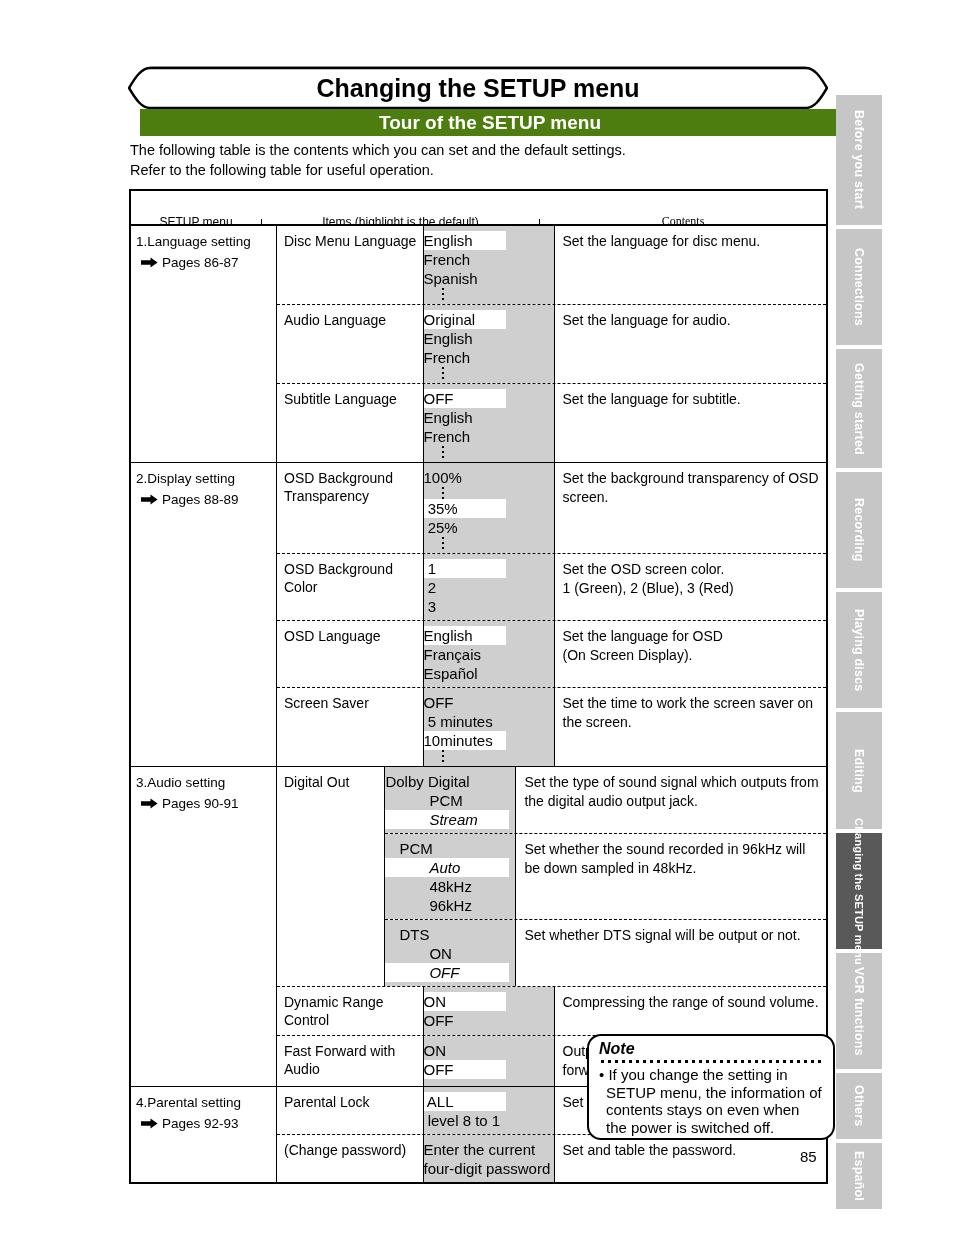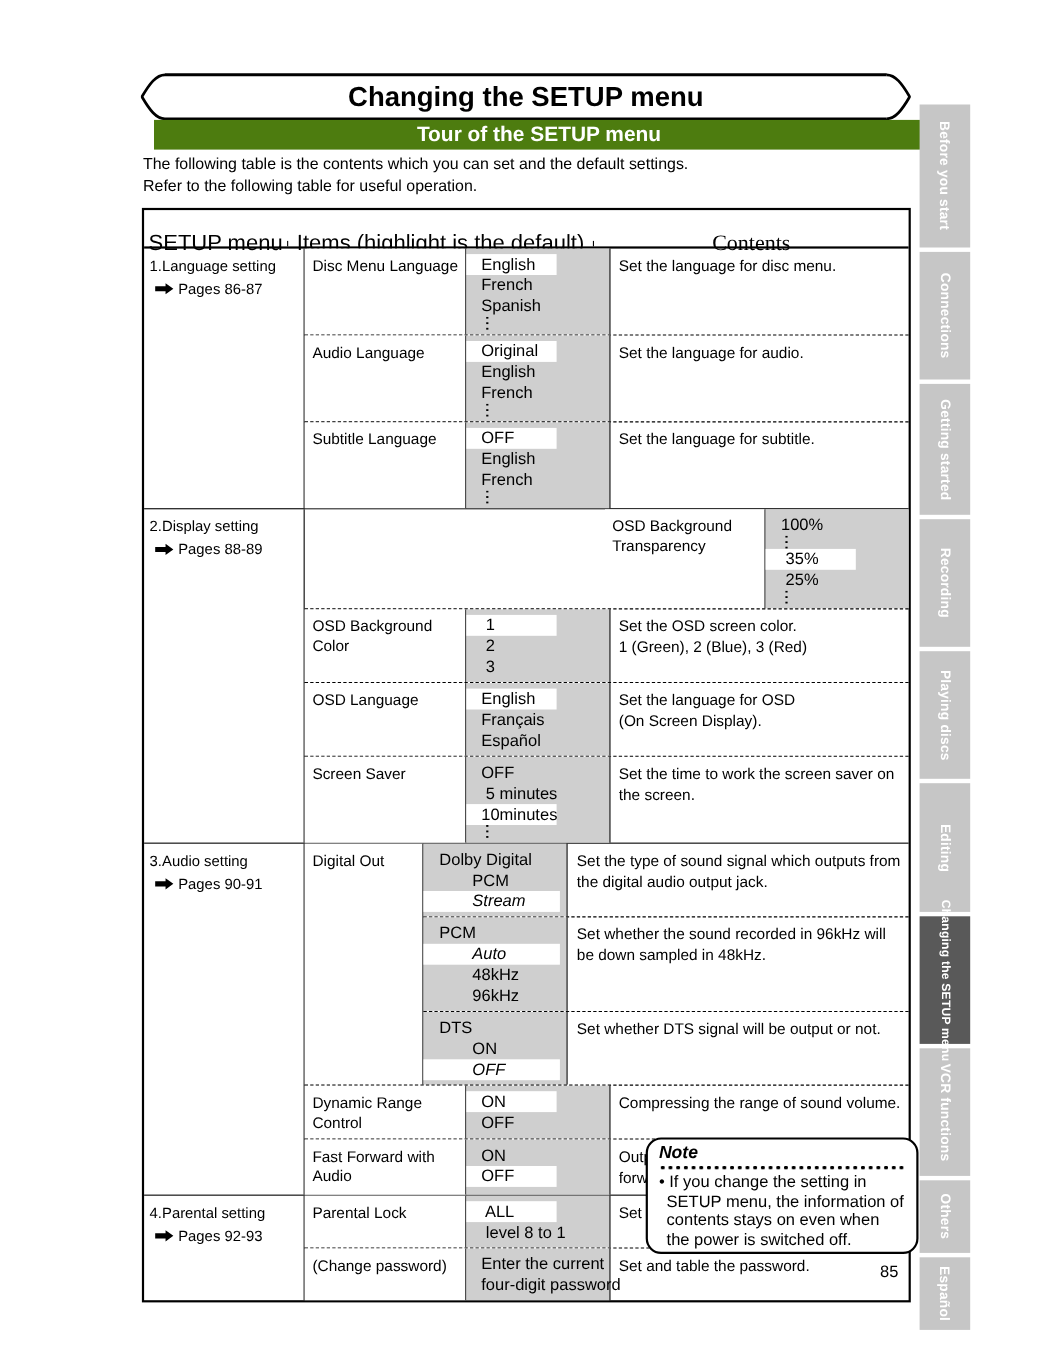--- a/index.html
+++ b/index.html
@@ -59,21 +59,21 @@
     box-sizing: border-box;
     background: #fff;
   }
   .thead {
     display: flex;
     border-bottom: 2px solid #000;
     height: 33px;
   }
   .th {
     display: flex; align-items: center; justify-content: center;
-    font-size: 20px;
+    font-size: 12px;
     box-sizing: border-box;
     margin-top: 28px;
   }
   .th.c1 { width: 131px; border-right: 1.5px solid #000; }
   .th.c2 { width: 278px; border-right: 1.5px solid #000; }
   .th.c3 { flex: 1; font-family: Liberation Serif, serif; }
 
   .section {
     display: flex;
     border-bottom: 1.5px solid #000;
@@ -93,21 +93,21 @@
     margin-top: 2px; padding-left: 5px;
   }
   .arrow-icon {
     display: inline-block;
     margin-right: 4px;
     line-height: 0;
   }
   .col-rows { flex: 1; display: flex; flex-direction: column; }
 
   .row { display: flex; border-top: 1.5px dashed #000; }
-  .row.first { border-top: none; justify-content: flex-end; }
+  .row.first { border-top: none; }
 
   .cell-item {
     width: 146.5px;
     box-sizing: border-box;
     border-right: 1.5px solid #000;
     padding: 6px 5px 6px 7px;
     font-size: 14px;
     line-height: 18px;
     background: #fff;
   }
@@ -125,21 +125,21 @@
     border-left: 1.5px solid #000;
     padding: 6px 6px 6px 8px;
     font-size: 14px;
     line-height: 19px;
   }
   .subrow { display: flex; border-top: 1.5px dashed #000; }
   .subrow.first { border-top: none; }
 
   .opt {
     display: block;
-    padding-left: 14px;
+    padding-left: 0;
     white-space: pre;
   }
   .opt.hl {
     background: #ffffff;
     width: 82px;
     box-sizing: border-box;
   }
   .opt.ind1 { padding-left: 14px; }
   .opt.ind2 { padding-left: 44px; }
   .opt.ind2.hl { width: 124px; font-style: italic; }
@@ -301,20 +301,23 @@
         </div>
         <div class="col-rows">
           <div class="row first">
             <div class="cell-item">OSD Background Transparency</div>
             <div class="cell-opts">
               <span class="opt">100%</span>
               <span class="vdots"></span>
               <span class="opt hl"> 35%</span>
               <span class="opt"> 25%</span>
               <span class="vdots"></span>
+            </div>
+            <div class="cell-desc">
+              <div>Set the background transparency of OSD screen.</div>
             </div>
           </div>
           <div class="row">
             <div class="cell-item">OSD Background Color</div>
             <div class="cell-opts">
               <span class="opt hl"> 1</span>
               <span class="opt"> 2</span>
               <span class="opt"> 3</span>
             </div>
             <div class="cell-desc">

